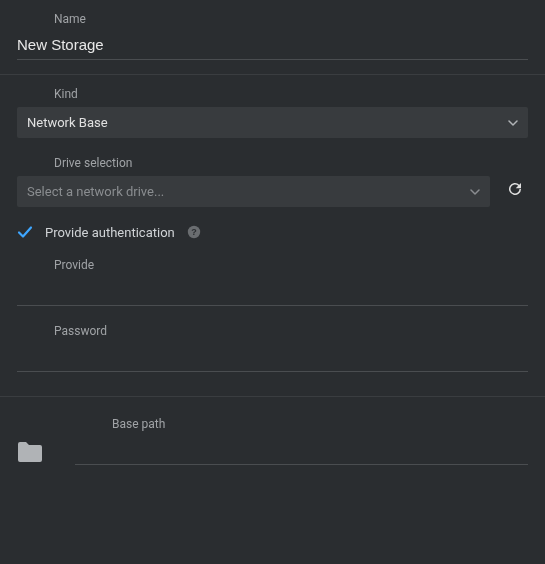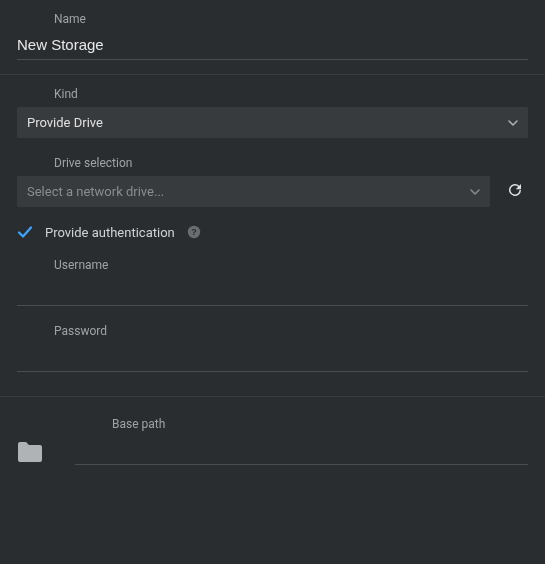--- a/index.html
+++ b/index.html
@@ -62,21 +62,21 @@
   .select-chevron {
     position: absolute;
     right: 10px;
     top: 50%;
     transform: translateY(-50%);
     pointer-events: none;
   }
   .select-chevron svg { display: block; }
   .drive-row {
     display: flex;
-    align-items: center;
+    align-items: flex-start;
     gap: 12px;
   }
   .drive-row .select-wrap { flex: 1; }
   .refresh-btn {
     background: transparent;
     border: none;
     cursor: pointer;
     padding: 4px;
     display: flex;
     align-items: center;
@@ -128,21 +128,21 @@
   <label class="label">Name</label>
   <input class="text-input" type="text" value="New Storage" style="">
 </div>
 <div class="hr"></div>
 
 <div class="section">
 
   <label class="label">Kind</label>
   <div class="select-wrap">
     <div class="select">
-      <span>Provide Drive</span>
+      <span>Network Base</span>
     </div>
     <span class="select-chevron">
       <svg width="10" height="6" viewBox="0 0 10 6">
           <path d="M1 1 L5 5 L9 1" stroke="#b0b3b6" stroke-width="1.5" fill="none" stroke-linecap="round" stroke-linejoin="round"></path>
         </svg>
     </span>
   </div>
 
   <div style="height:18px"></div>
 
@@ -176,21 +176,21 @@
     <span class="check-label">Provide authentication</span>
     <span class="help-icon">
       <svg width="14" height="14" viewBox="0 0 14 14">
         <circle cx="7" cy="7" r="6.2" fill="#6a6d70"></circle>
         <text x="7" y="10" text-anchor="middle" font-size="9" font-family="Arial" fill="#2a2d30" font-weight="bold">?</text>
       </svg>
     </span>
   </div>
 
   <div class="field-group">
-    <label class="label">Username</label>
+    <label class="label">Provide</label>
     <input class="text-input small" type="text" value="" style="">
   </div>
 
   <div class="field-group" style="margin-bottom:10px">
     <label class="label">Password</label>
     <input class="text-input small" type="password" value="" style="">
   </div>
 
 </div>
 <div class="hr"></div>

